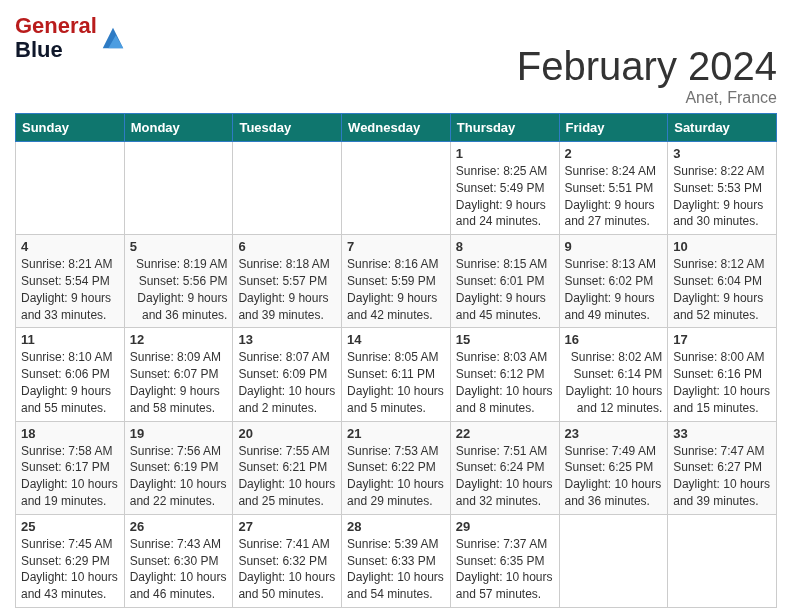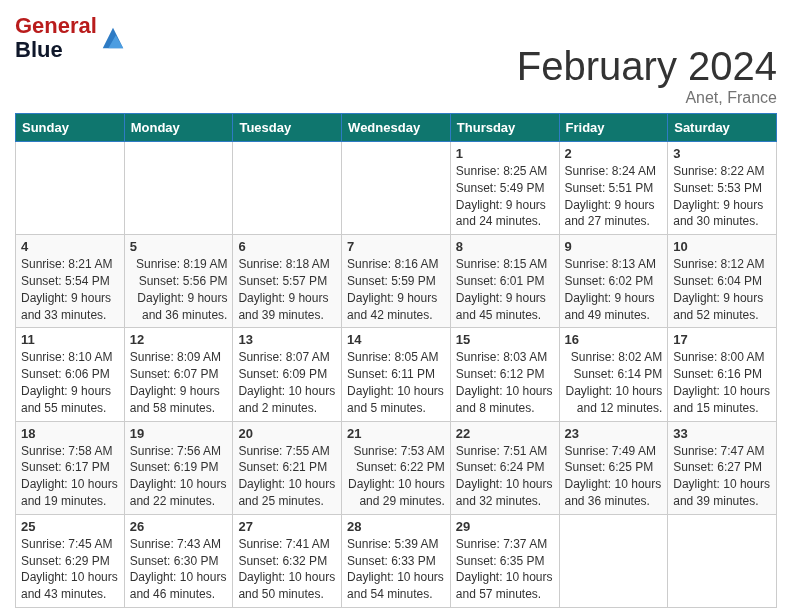--- a/index.html
+++ b/index.html
@@ -254,21 +254,21 @@
 Daylight: 10 hours and 22 minutes.</div>
           </td>
           <td>
             <span class="day-number">20</span>
             <div class="day-info" style="white-space: pre-line;">Sunrise: 7:55 AM
 Sunset: 6:21 PM
 Daylight: 10 hours and 25 minutes.</div>
           </td>
           <td>
             <span class="day-number">21</span>
-            <div class="day-info" style="white-space: pre-line; text-align: right;">Sunrise: 7:53 AM
+            <div class="day-info" style="white-space: pre-line;">Sunrise: 7:53 AM
 Sunset: 6:22 PM
 Daylight: 10 hours and 29 minutes.</div>
           </td>
           <td>
             <span class="day-number">22</span>
             <div class="day-info" style="white-space: pre-line;">Sunrise: 7:51 AM
 Sunset: 6:24 PM
 Daylight: 10 hours and 32 minutes.</div>
           </td>
           <td>

